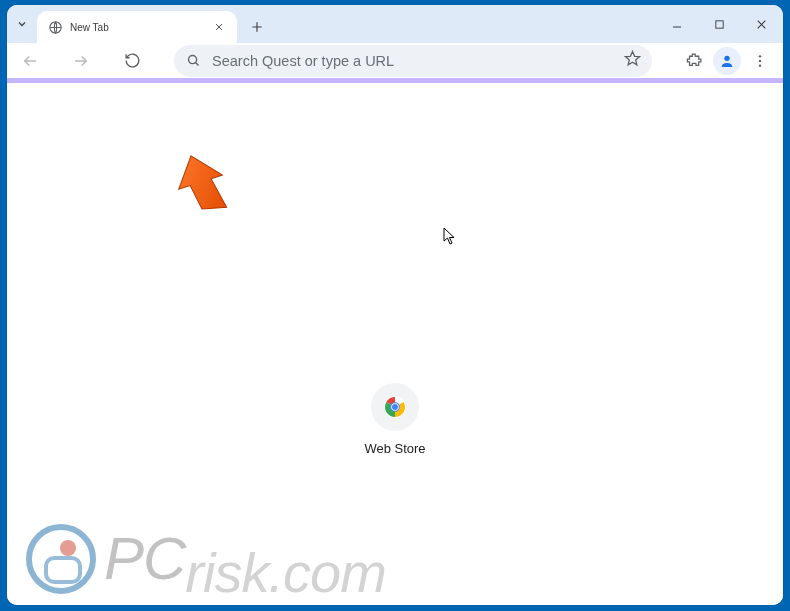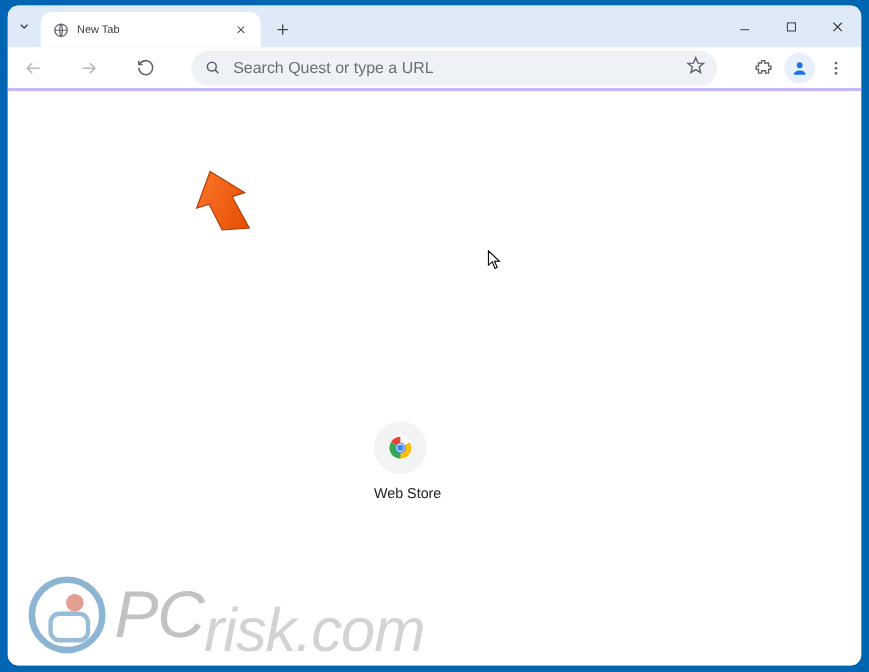--- a/index.html
+++ b/index.html
@@ -58,21 +58,21 @@
     color:#3b3b3b; border-radius: 4px;
   }
 
   
   .toolbar {
     height: 40px;
     background: #fff;
     display: flex; align-items: center;
     gap: 21px;
     padding: 0 8px;
-    border-bottom: 3px solid #c4b5fd;
+    border-bottom: 5px solid #c4b5fd;
   }
   .tool-btn {
     width: 30px; height: 30px; display:flex;align-items:center;justify-content:center;
     color:#5f6368; border-radius: 50%;
   }
   .tool-btn.disabled { color:#b9b9b9; }
   .omnibox {
     flex: 1; height: 32px;
     background: #eef2f7;
     border-radius: 16px;
@@ -96,21 +96,21 @@
   }
 
   
   .content {
     position: relative;
     height: calc(100% - 78px);
     background: #fff;
   }
   .shortcut {
     position: absolute; left: 50%; top: 300px; transform: translateX(-50%);
-    display:flex; flex-direction:column; 
+    display:flex; flex-direction:column; align-items:center;
     gap: 10px;
     width: 110px;
   }
   .shortcut-icon {
     width: 48px; height: 48px; border-radius: 50%;
     background: #f1f3f4;
     display:flex;align-items:center;justify-content:center;
   }
   .shortcut-label { font-size: 13px; color:#202124; }
 

